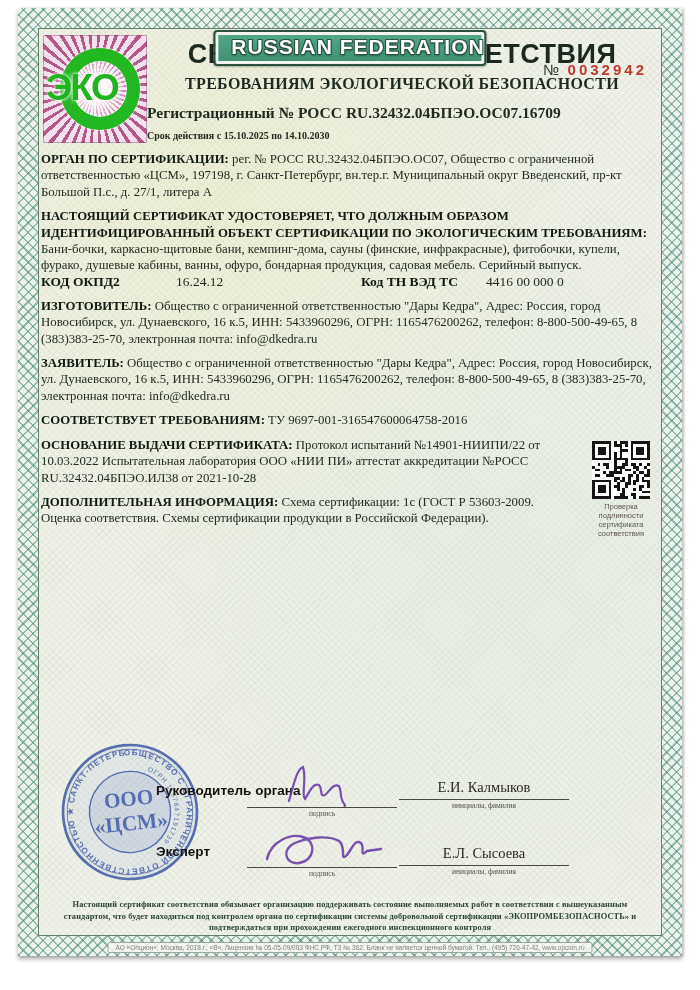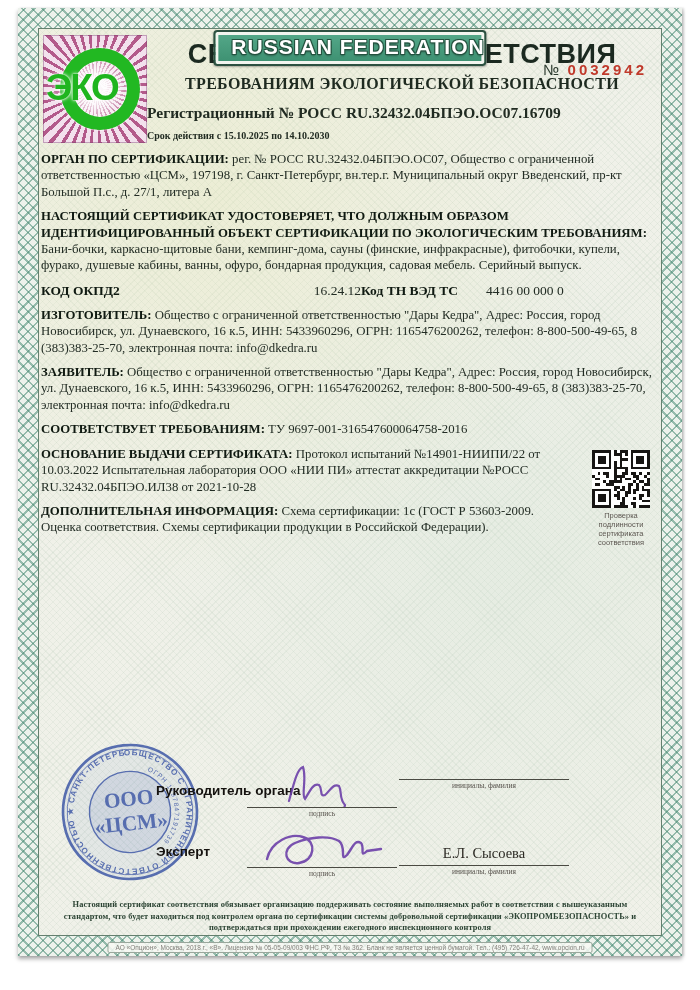--- a/index.html
+++ b/index.html
@@ -64,23 +64,23 @@
   .titles { flex:1; text-align:center; padding-top:4px; }
   .t-main { font-family:"Liberation Sans", sans-serif; font-weight:bold; font-size:27px; letter-spacing:.5px; color:#1b2920; }
   .t-sub  { font-size:16px; font-weight:bold; color:#1e2a20; margin-top:5px; letter-spacing:.3px; }
   .t-reg  { font-size:15.5px; font-weight:bold; color:#212b22; margin-top:11px; text-align:left; }
   .t-val  { font-size:10px; font-weight:bold; color:#212b22; margin-top:8px; text-align:left; }
 
   
   .bodytxt { padding:0 2px; }
   .p { font-size:12.8px; line-height:16.4px; color:#222c24; margin-top:8px; text-align:left; }
   .p .lbl { font-weight:bold; color:#101a12; }
-  .codes { display:flex; margin-top:9px; font-size:13.5px; color:#222c24; }
+  .codes { display:flex; font-size:13.5px; color:#222c24; }
   .codes .c1 { width:135px; font-weight:bold; color:#101a12; }
-  .codes .c2 { width:185px;text-align:right; }
+  .codes .c2 { width:185px; }
   .codes .c3 { width:125px; font-weight:bold; color:#101a12; }
   .codes .c4 { flex:1; }
 
   .qr-wrap { position:relative; }
   .qr-wrap .p { padding-right:84px; }
   .qr-block { position:absolute; right:2px; top:4px; width:72px; text-align:center; }
   .qr-block svg { display:block; margin:0 auto; background:#fff; }
   .qr-cap { margin-top:3px; font-family:"Liberation Sans", sans-serif; font-size:7.5px; line-height:9px; color:#5c5650; }
 
   
@@ -343,20 +343,21 @@
         <div class="role" style="top:103px;">Эксперт</div>
 
         <div class="sig-cell" style="left:208px; top:20px;">
           <svg viewBox="0 0 150 46">
             <path d="M42,40 C47,22 50,8 56,6 C60,18 54,34 58,38 C63,30 66,22 72,24 C76,28 72,36 78,34 C83,30 86,22 92,25 C95,30 92,38 98,44 L96,52" fill="none" stroke="#6b3fa8" stroke-width="2.2" stroke-linecap="round" opacity="0.9"></path>
           </svg>
           <div class="rule"></div>
           <div class="cap">подпись</div>
         </div>
         <div class="name-cell" style="left:360px; top:38px;">
+          <div class="nm">Е.И. Калмыков</div>
           <div class="rule"></div>
           <div class="cap">инициалы, фамилия</div>
         </div>
 
         <div class="sig-cell" style="left:208px; top:80px;">
           <svg viewBox="0 0 150 46">
             <path d="M20,38 C24,20 44,12 56,16 C70,20 68,40 52,42 C38,44 34,28 48,22 C62,16 82,14 92,20 C100,26 92,42 100,34 C106,26 108,18 114,22 C118,26 112,38 120,30 L134,28" fill="none" stroke="#6b3fa8" stroke-width="2.4" stroke-linecap="round" opacity="0.9"></path>
           </svg>
           <div class="rule"></div>
           <div class="cap">подпись</div>

